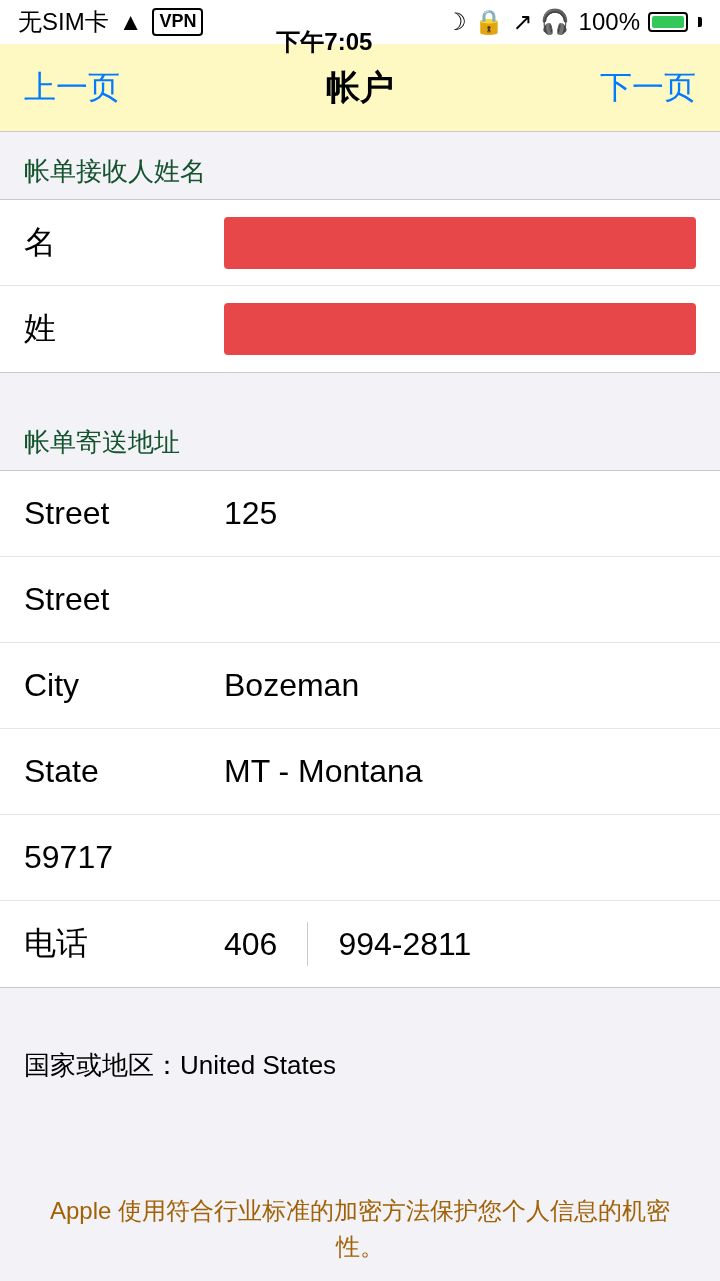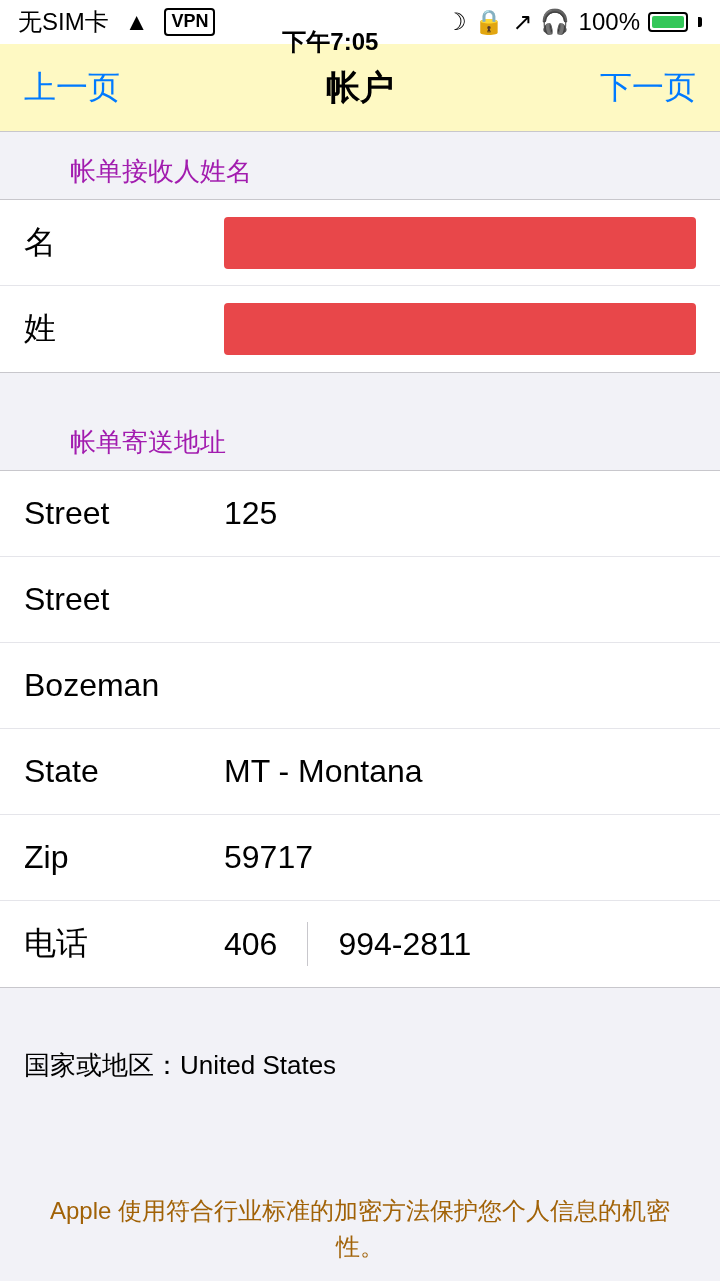--- a/index.html
+++ b/index.html
@@ -20,21 +20,21 @@
       align-items: center;
       justify-content: space-between;
       padding: 0 18px;
       font-size: 26px;
       font-weight: 500;
       color: #000;
     }
     .status-left {
       display: flex;
       align-items: center;
-      gap: 16px;
+      gap: 10px;
       font-size: 24px;
     }
     .status-center {
       font-size: 24px;
       font-weight: 600;
       margin-top: 39px;
     }
     .status-right {
       display: flex;
       align-items: center;
@@ -93,23 +93,22 @@
       font-size: 34px;
       font-weight: 600;
       color: #000;
     }
 
     
     .section-header {
       background: #f2f2f7;
       padding: 22px 24px 10px 24px;
       font-size: 26px;
-      color: #a21caf;
+      color: #14532d;
       font-weight: 400;
-      margin-left: 46px;
     }
 
     
     .table-group {
       background: #fff;
       border-top: 1px solid #c8c7cc;
       border-bottom: 1px solid #c8c7cc;
     }
     .table-row {
       display: flex;
@@ -233,28 +232,28 @@
 <div class="section-header">帐单寄送地址</div>
 <div class="table-group">
   <div class="table-row">
     <span class="row-label">Street</span>
     <span class="row-value">125</span>
   </div>
   <div class="table-row">
     <span class="row-label">Street</span>
   </div>
   <div class="table-row">
+    <span class="row-label">City</span>
     <span class="row-value">Bozeman</span>
   </div>
   <div class="table-row">
     <span class="row-label">State</span>
     <span class="row-value">MT - Montana</span>
   </div>
   <div class="table-row">
-    <span class="row-label">Zip</span>
     <span class="row-value">59717</span>
   </div>
   <div class="table-row">
     <span class="row-label">电话</span>
     <div class="phone-row row-value">
       <span class="phone-area">406</span>
       <div class="phone-divider"></div>
       <span class="phone-number">994-2811</span>
     </div>
   </div>

